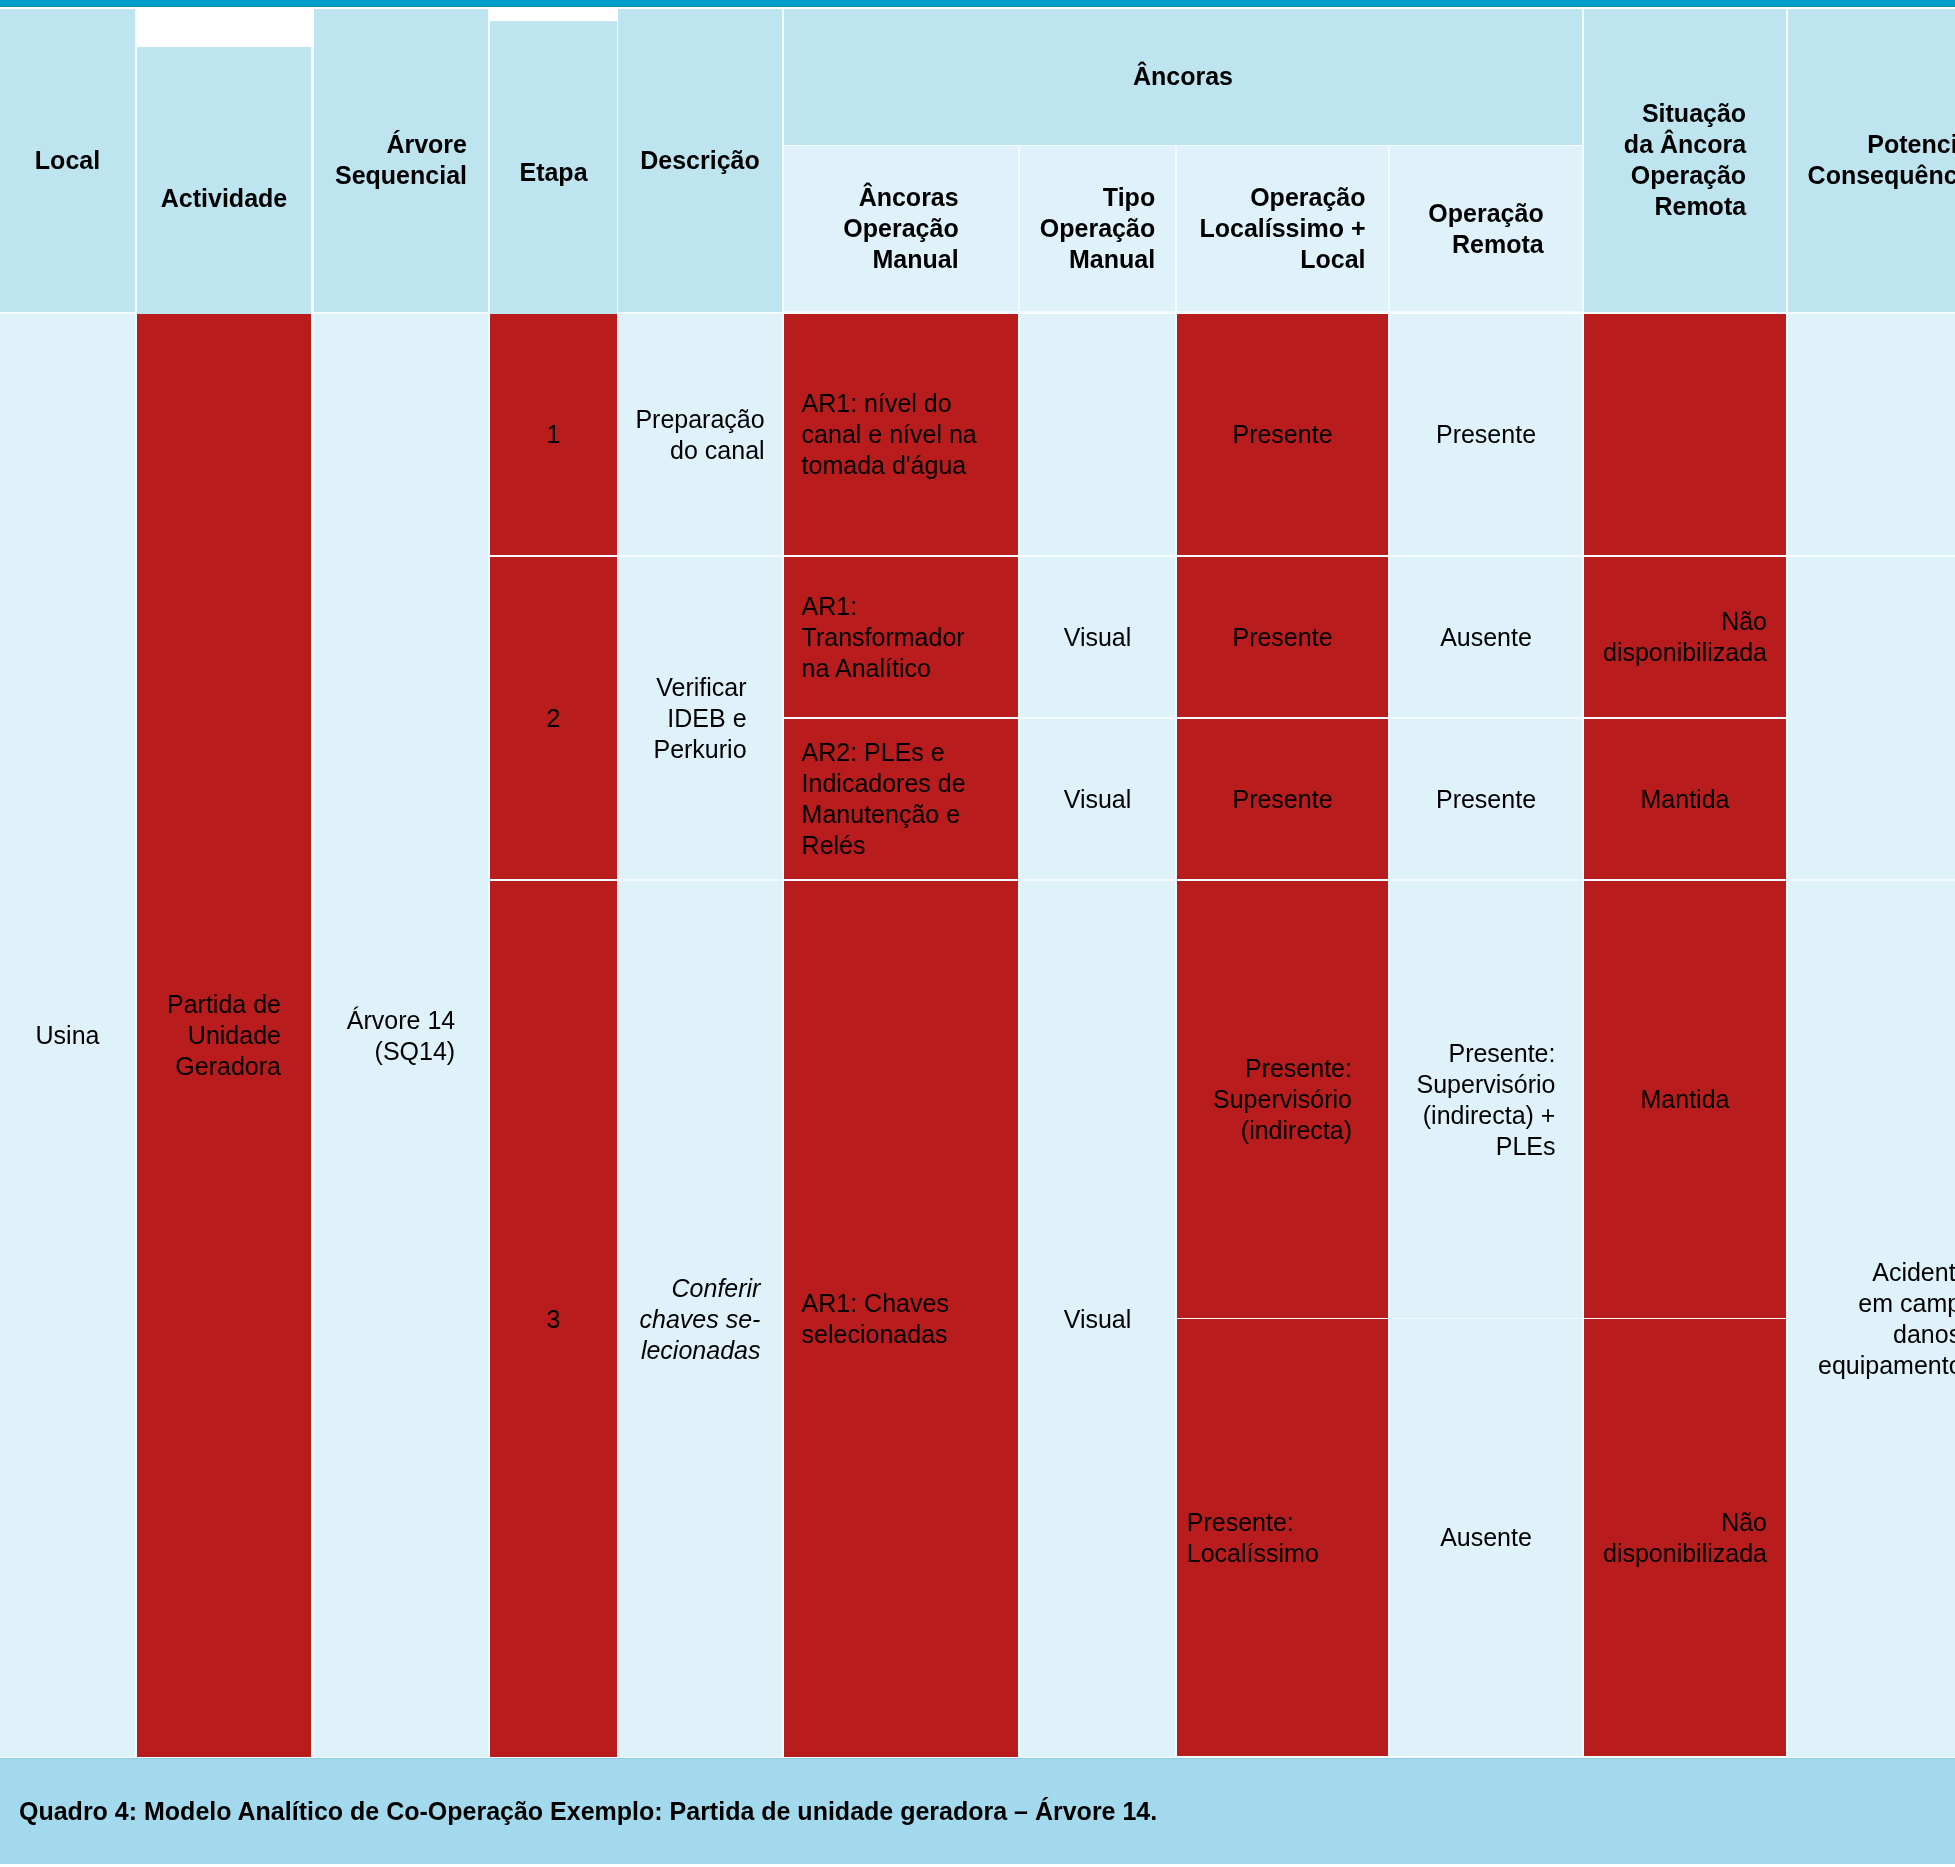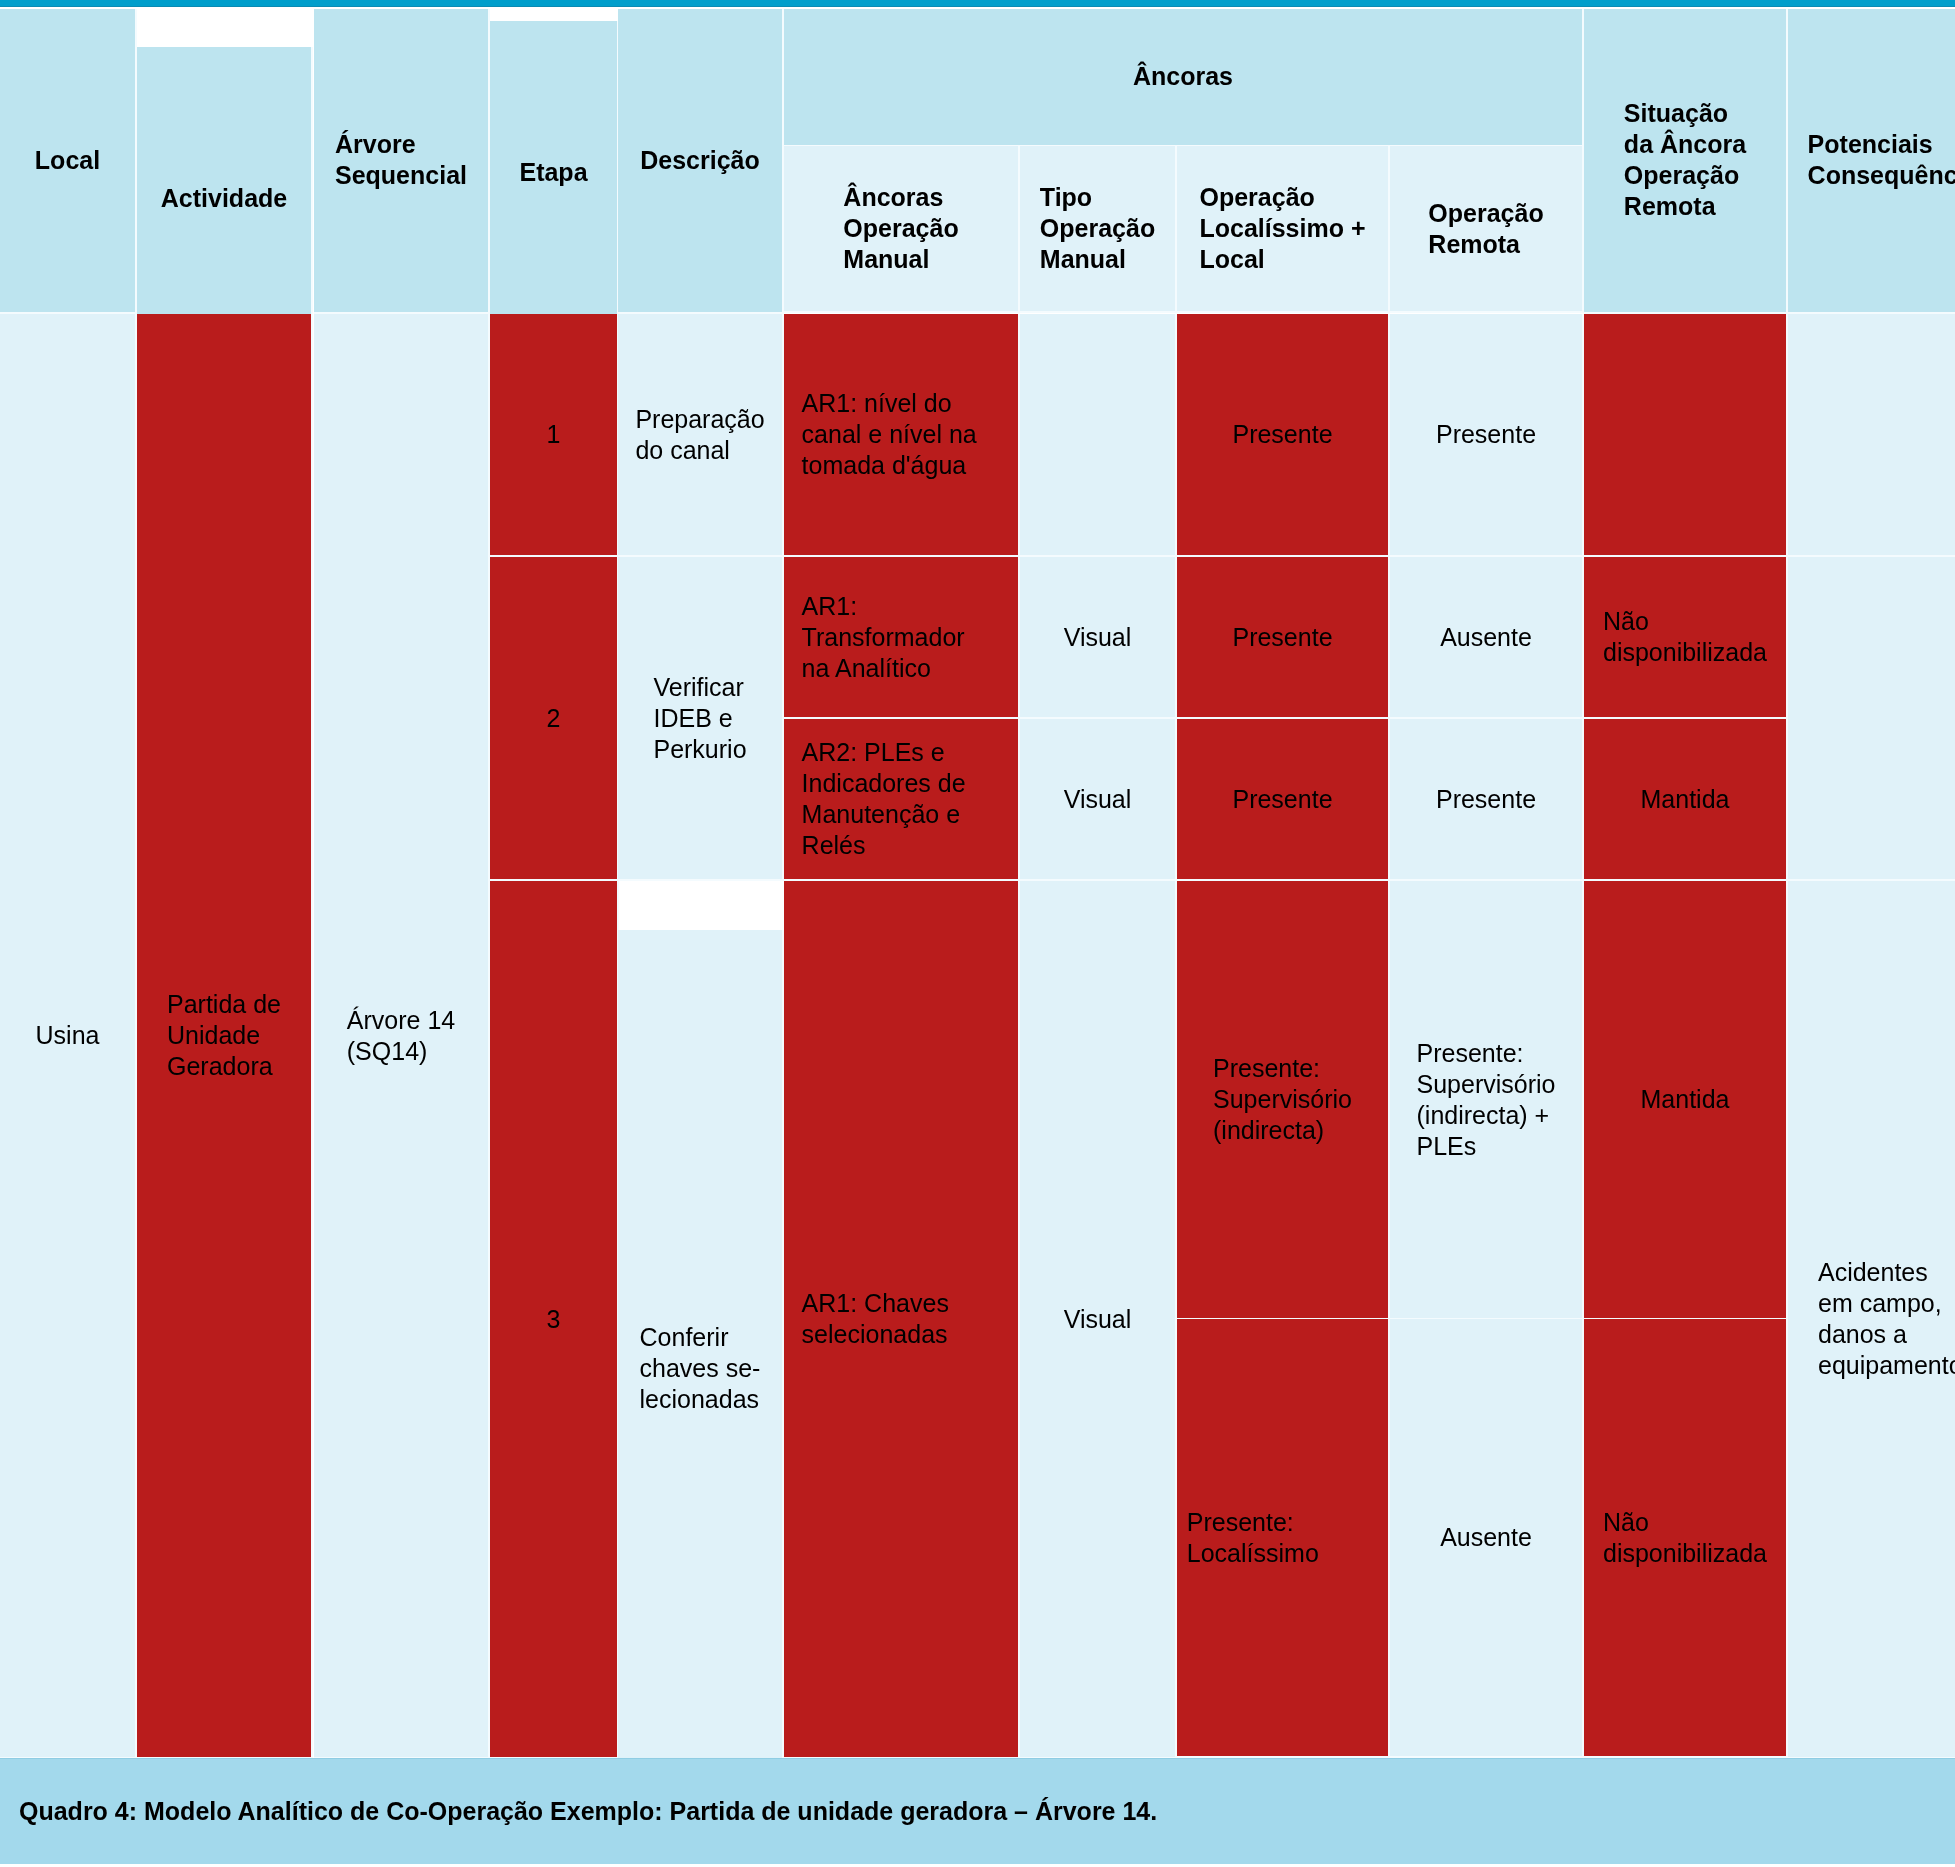--- a/index.html
+++ b/index.html
@@ -1,20 +1,20 @@
 <!DOCTYPE html>
 <html style="font-size:6.3px"><head>
 <meta charset="utf-8">
 <style>
   html, body { margin: 0; padding: 0; background: #ffffff; }
   body { width: 2762px; height: 1868px; position: relative; overflow: hidden;
          font-family: "Liberation Sans", sans-serif; color: #000; }
   .topbar { position: absolute; left: 0; top: 0; width: 2762px; height: 5.5px; background: #009ecb; border-bottom: 1.6px solid #0a8ab2; }
   .cell { position: absolute; box-sizing: border-box; display: flex; align-items: center;
-          justify-content: center; text-align: left; white-space: pre-line; overflow: hidden;
+          justify-content: center; text-align: right; white-space: pre-line; overflow: hidden;
           border-right: 2px solid #f4fbfe; border-bottom: 2px solid #f4fbfe; }
   .hdr { background: #bde4ef; font-weight: bold; font-size: 25px; line-height: 31px; }
   .sub { background: #e0f2f9; font-weight: bold; font-size: 25px; line-height: 31px; }
   .b { font-size: 25px; line-height: 31px; }
   .c1 { background: #e0f2f9; }
   .c2 { background: #b91c1c; }
   .left { justify-content: flex-start; text-align: left; padding-left: 17.6px; padding-right: 11.7px; }
   .caption { position: absolute; left: 0; top: 1758px; width: 2762px; height: 106px; background: #a3d9ec;
              display: flex; align-items: center; padding-left: 19px; box-sizing: border-box;
              font-weight: bold; font-size: 25px; border-top: 1.6px solid #8fcde3; }
@@ -98,21 +98,21 @@
     <div class="cell b c2" style="left:1177px;top:719px;width:213px;height:162px;">Presente</div>
     <div class="cell b c1" style="left:1390px;top:719px;width:194px;height:162px;">Presente</div>
     <div class="cell b c2" style="left:1584px;top:719px;width:204px;height:162px;">Mantida</div>
 
     <div class="cell b c1" style="left:1788px;top:557px;width:226px;height:324px;"></div>
 
   </div>
 
   <div>
     <div class="cell b c2" style="left:490px;top:881px;width:129px;height:878px;">3</div>
-    <div class="cell b c1" style="left:618px;top:930px;width:166px;height:878px;">Conferir
+    <div class="cell b c1" style="left:618px;top:881px;width:166px;height:878px;font-style:italic;">Conferir
 chaves se-
 lecionadas</div>
     <div class="cell b c2 left" style="left:784px;top:881px;width:236px;height:878px;">AR1: Chaves
 selecionadas</div>
     <div class="cell b c1" style="left:1020px;top:881px;width:157px;height:878px;">Visual</div>
 
     <div class="cell b c2" style="left:1177px;top:881px;width:213px;height:439px;">Presente:
 Supervisório
 (indirecta)</div>
     <div class="cell b c1" style="left:1390px;top:881px;width:194px;height:439px;">Presente:

